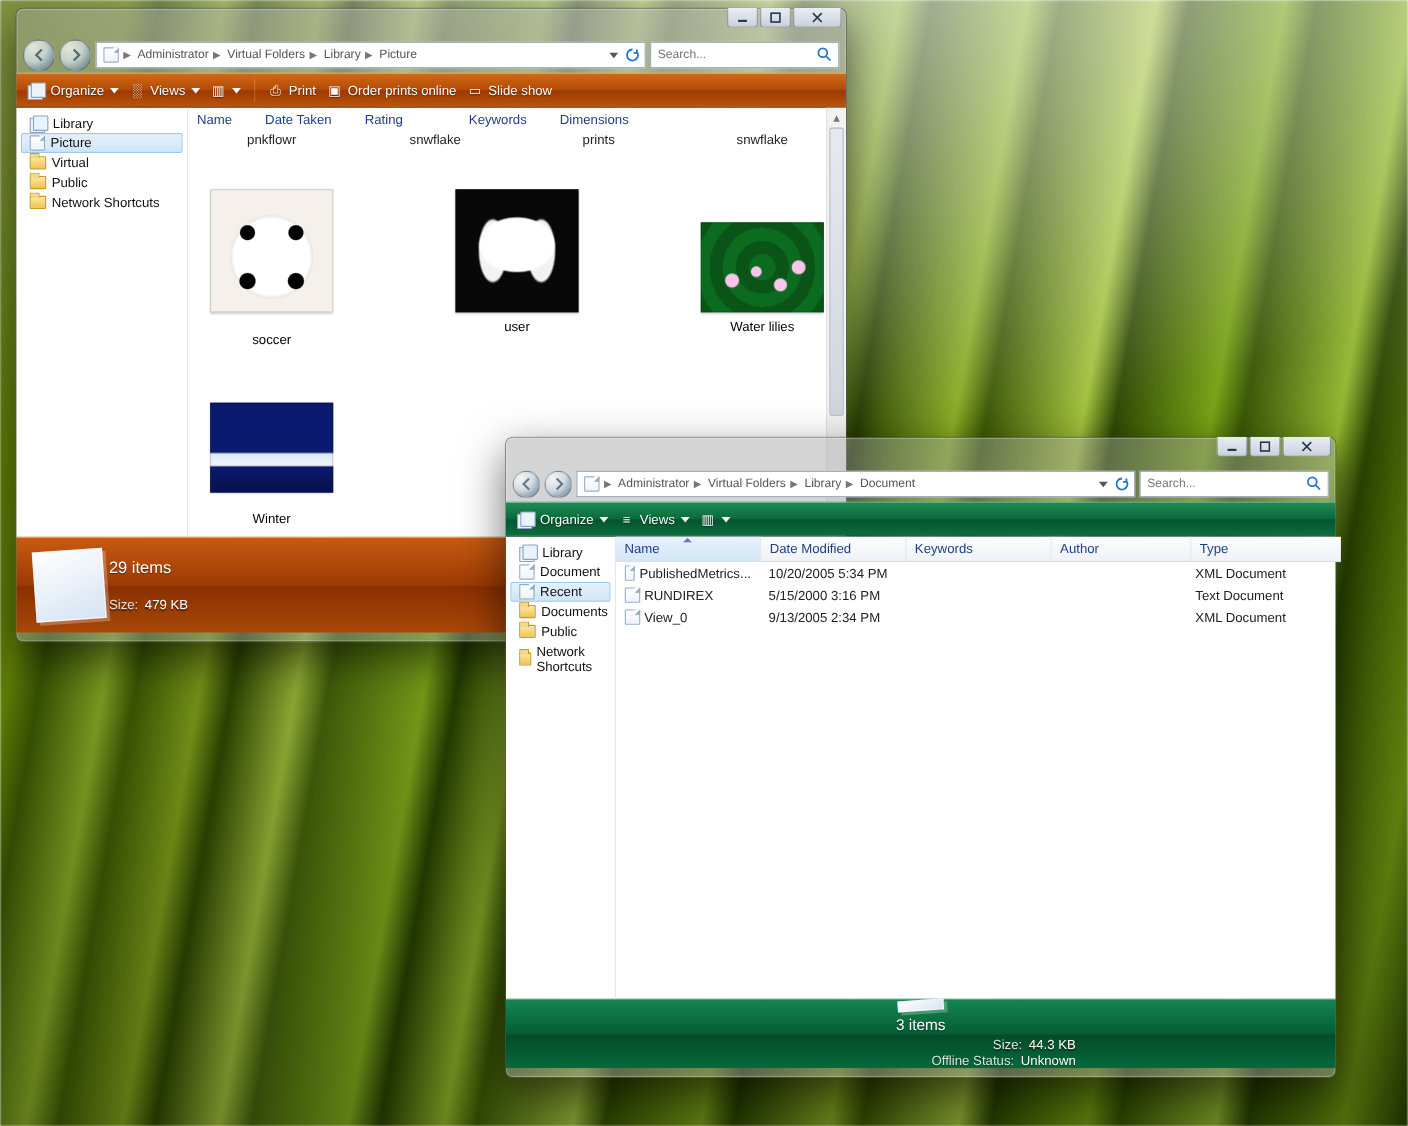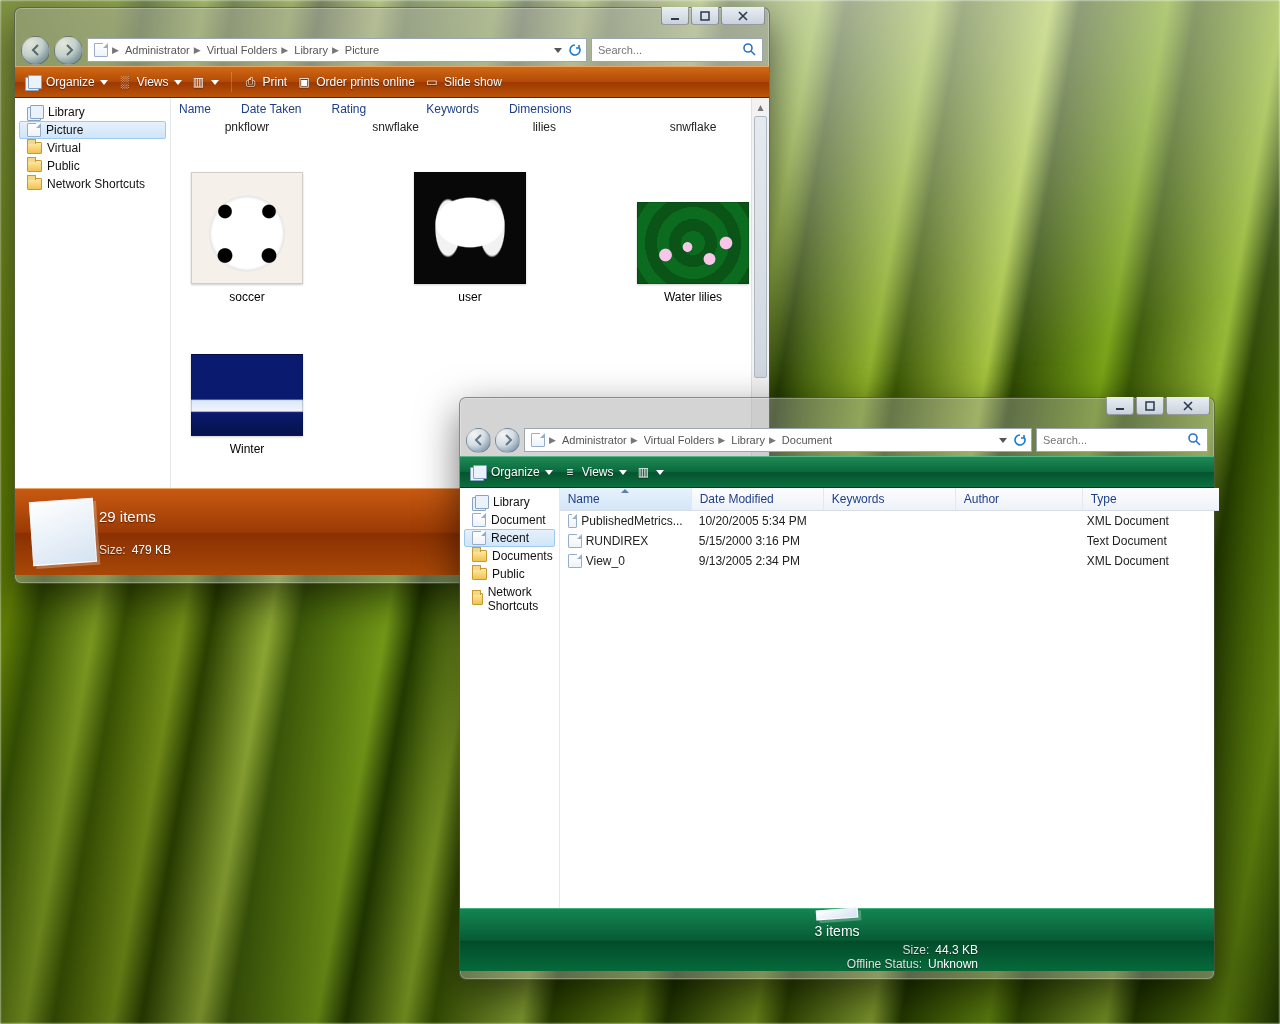--- a/index.html
+++ b/index.html
@@ -242,41 +242,41 @@
         <span>Name</span>
         <span>Date Taken</span>
         <span>Rating</span>
         <span style="padding-left:30px">Keywords</span>
         <span>Dimensions</span>
       </div>
       <div class="thumbs">
         <div class="thumb-row" style="margin-top:-2px;">
           <div class="th-lbl">pnkflowr</div>
           <div class="th-lbl">snwflake</div>
-          <div class="th-lbl">lilies</div>
+          <div class="th-lbl">prints</div>
           <div class="th-lbl">snwflake</div>
         </div>
         <div class="thumb-row" style="margin-top:38px;">
           <div class="th-cell">
               <div class="th-box soccer"></div>
-              <div style="padding-top:6px">soccer</div>
+              <div style="padding-top:18px">soccer</div>
             </div>
           <div class="th-cell">
               <div class="th-box flower"></div>
               <div style="padding-top:6px">user</div>
             </div>
           <div class="th-cell">
               <div class="th-box lilies" style="height:80px;margin-top:30px"></div>
               <div style="padding-top:6px">Water lilies</div>
             </div>
         </div>
         <div class="thumb-row" style="margin-top:50px;">
           <div class="th-cell">
               <div class="th-box winter" style="height:80px"></div>
-              <div style="padding-top:6px">Winter</div>
+              <div style="padding-top:16px">Winter</div>
             </div>
         </div>
       </div>
       <div class="scrollbar">
         <div class="ar">▴</div>
         <div class="thumb" style="top:18px;height:260px"></div>
         <div class="ar" style="position:absolute;bottom:0;left:0;right:0">▾</div>
       </div>
     </div>
   </div>

